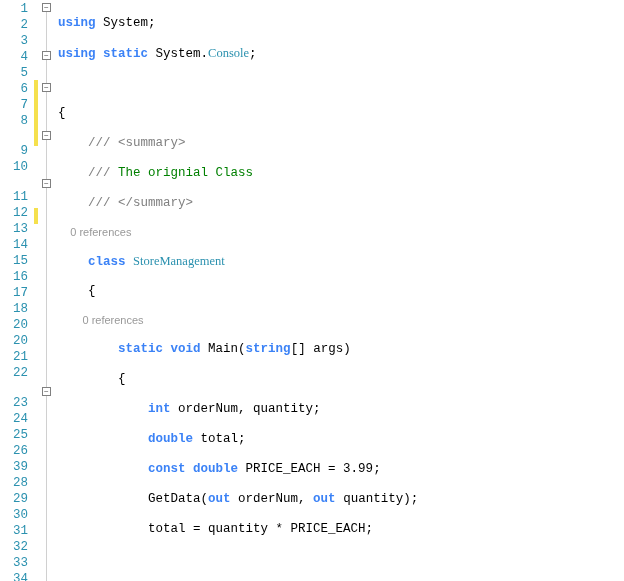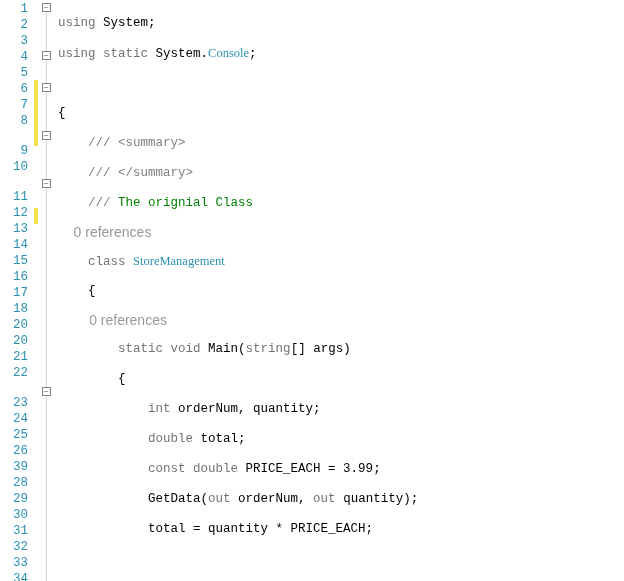--- a/index.html
+++ b/index.html
@@ -7,22 +7,22 @@
   .editor { display:flex; }
   .gutter-ln { width:34px; text-align:right; color:#2b91af; padding:1px 6px 1px 0; user-select:none; background:#fff; }
   .gutter-fold { width:16px; position:relative; background:#fff; user-select:none; }
   .gutter-mark { width:6px; background:#fff; position:relative; }
   .mark-yellow { position:absolute; left:0; width:4px; background:#f5e04d; }
   .code-area { flex:1; white-space:pre; padding:1px 0 1px 2px; overflow:hidden; }
   .line { height:16px; line-height:16px; }
   .ln { height:16px; line-height:16px; }
   .fold-box { position:absolute; left:2px; width:9px; height:9px; border:1px solid #808080; background:#fff; font-size:8px; line-height:7px; text-align:center; color:#555; cursor:pointer; }
   .fold-line { position:absolute; left:6px; width:1px; background:#d0d0d0; top:0; bottom:0; }
-  .codelens { color:#999; font-size:14px; height:14px; line-height:14px; font-family: "Segoe UI", Arial, sans-serif; }
-  .kw { color:#737373; }
+  .codelens { color:#999; font-size:11px; height:14px; line-height:14px; font-family: "Segoe UI", Arial, sans-serif; }
+  .kw { color:#3b82f6;font-weight:bold; }
   .type { color:#2b91af;font-family:Liberation Serif, serif; }
   .com-tag { color:#808080; }
   .com-txt { color:#008000; }
 </style>
 </head>
 <body>
 
 <div class="editor">
 
   <div class="gutter-ln">
@@ -81,22 +81,22 @@
     <div class="fold-box" style="top:179px;">−</div>
     <div class="fold-box" style="top:387px;">−</div>
   </div>
 
   <div class="code-area">
 <div class="line"><span class="kw">using</span> <span>System</span><span>;</span></div>
 <div class="line"><span class="kw">using</span> <span class="kw">static</span> <span>System</span><span>.</span><span class="type">Console</span><span>;</span></div>
 <div class="line"></div>
 <div class="line"><span>{</span></div>
 <div class="line">    <span class="com-tag">/// </span><span class="com-tag">&lt;summary&gt;</span></div>
+<div class="line">    <span class="com-tag">/// </span><span class="com-txt">The orignial Class</span></div>
 <div class="line">    <span class="com-tag">/// </span><span class="com-tag">&lt;/summary&gt;</span></div>
-<div class="line">    <span class="com-tag">/// </span><span class="com-txt">The orignial Class</span></div>
 <div class="line codelens">    <span>0 references</span></div>
 <div class="line">    <span class="kw">class</span> <span class="type">StoreManagement</span></div>
 <div class="line">    <span>{</span></div>
 <div class="line codelens">        <span>0 references</span></div>
 <div class="line">        <span class="kw">static</span> <span class="kw">void</span> <span>Main</span><span>(</span><span class="kw">string</span><span>[</span><span>]</span> <span>args</span><span>)</span></div>
 <div class="line">        <span>{</span></div>
 <div class="line">            <span class="kw">int</span> <span>orderNum</span><span>, </span><span>quantity</span><span>;</span></div>
 <div class="line">            <span class="kw">double</span> <span>total</span><span>;</span></div>
 <div class="line">            <span class="kw">const</span> <span class="kw">double</span> <span>PRICE_EACH</span><span> = </span><span>3.99</span><span>;</span></div>
 <div class="line">            <span>GetData</span><span>(</span><span class="kw">out</span> <span>orderNum</span><span>, </span><span class="kw">out</span> <span>quantity</span><span>)</span><span>;</span></div>

